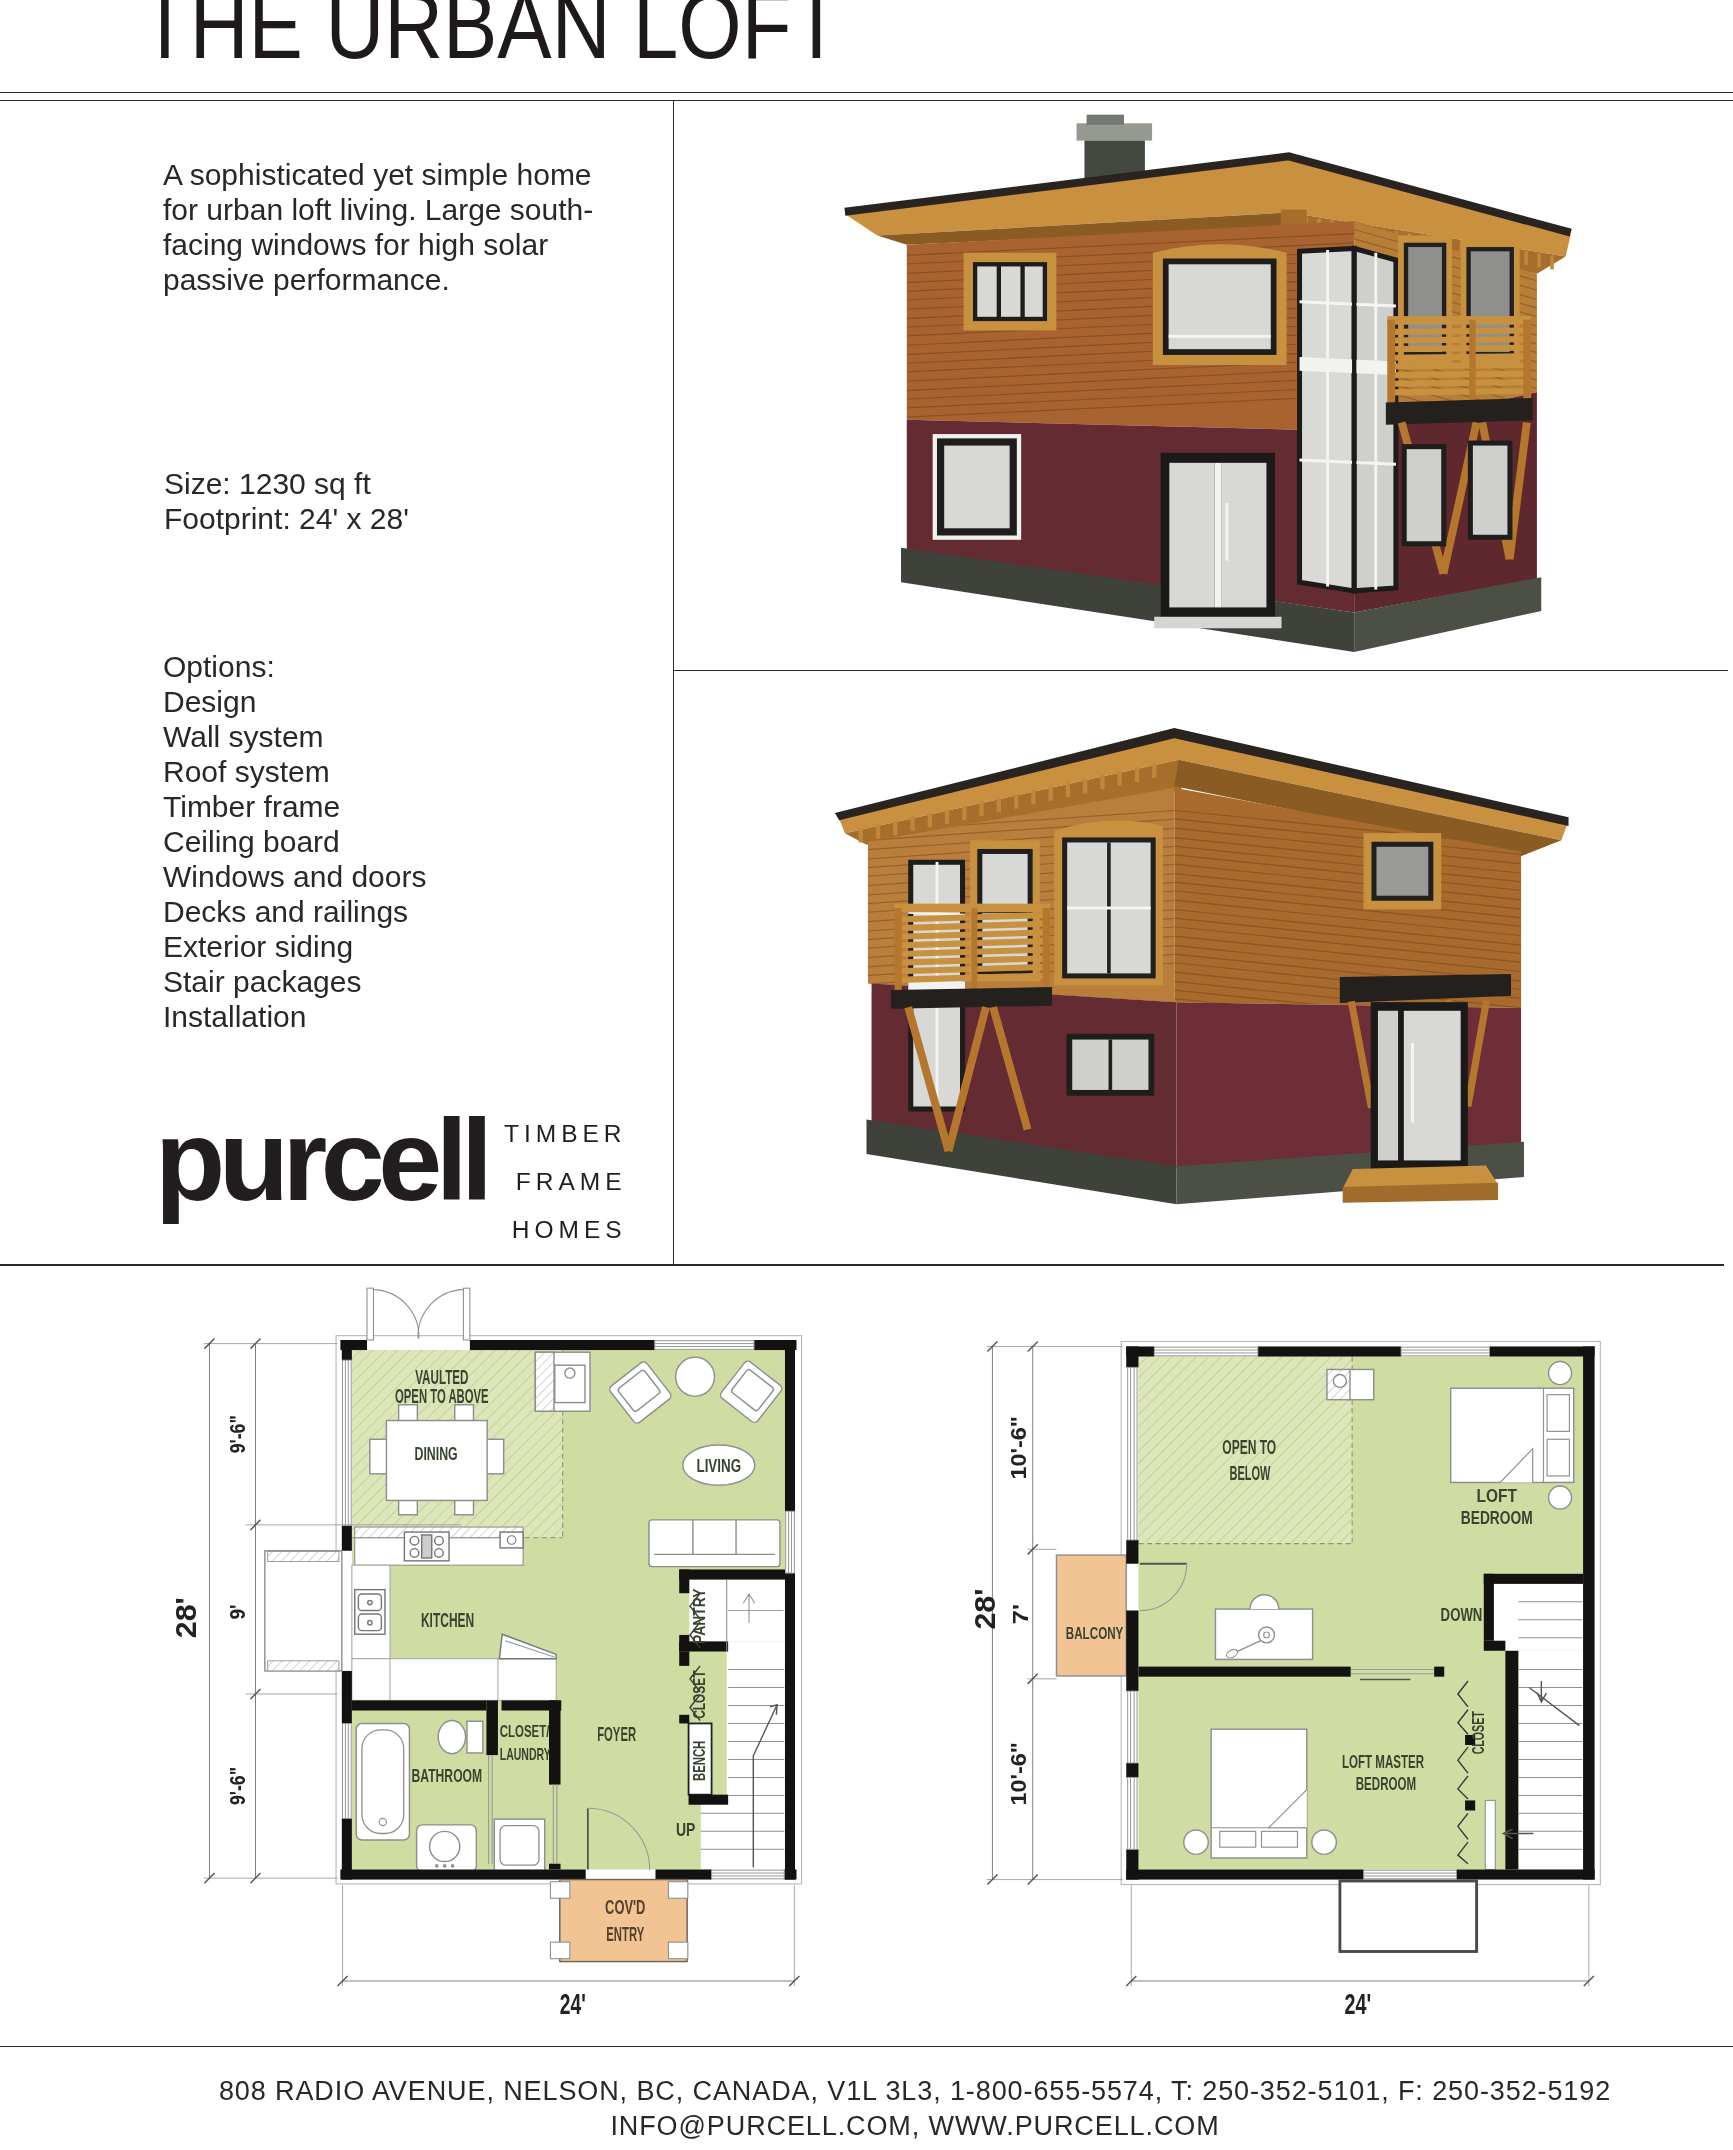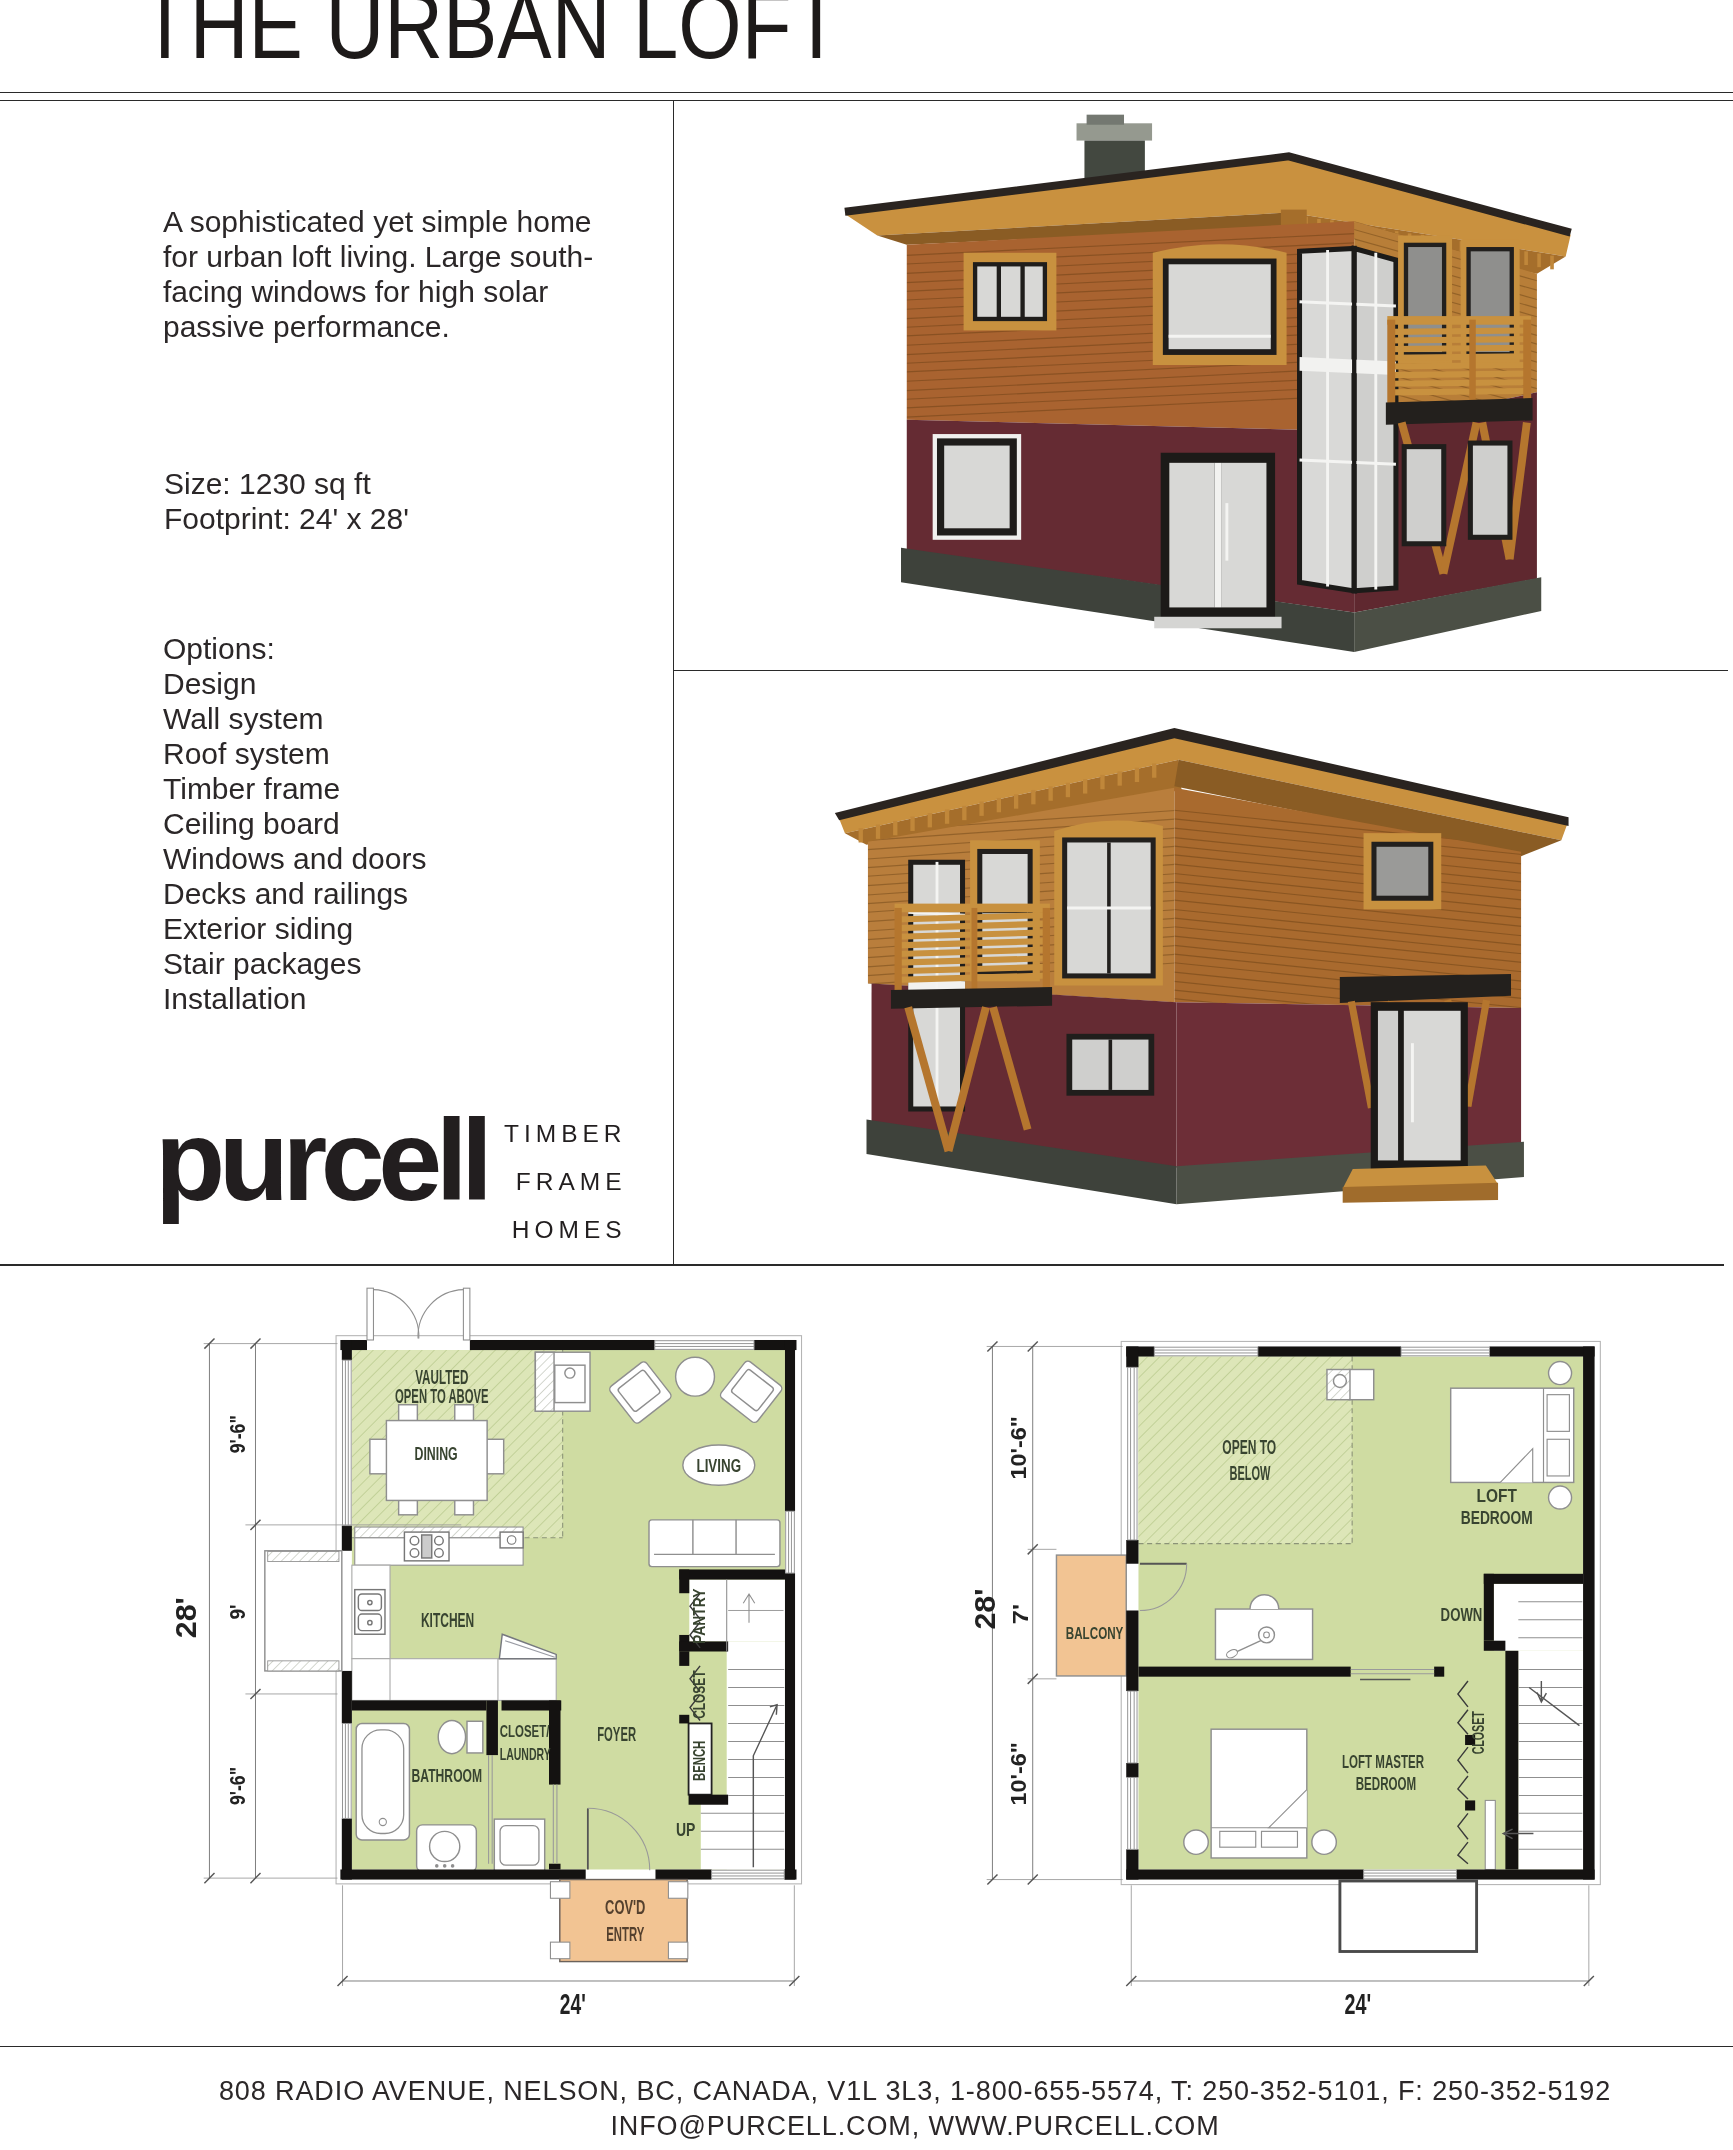--- a/index.html
+++ b/index.html
@@ -18,27 +18,27 @@
 <div class="rule" style="left:0;top:100px;width:1733px;height:1.4px;"></div>
 
 <div class="rule" style="left:673px;top:101px;width:1.4px;height:1163px;"></div>
 
 <div class="rule" style="left:674px;top:670px;width:1054px;height:1.4px;"></div>
 
 <div class="rule" style="left:0;top:1264px;width:1724px;height:2.2px;"></div>
 
 <div class="rule" style="left:0;top:2046px;width:1733px;height:1.4px;"></div>
 
-<div class="abs" style="left:163px;top:157px;font-size:30px;line-height:35px;color:#2b2728;margin-top:47px;">
+<div class="abs" style="left:163px;top:157px;font-size:30px;line-height:35px;color:#2b2728;">
 A sophisticated yet simple home<br>for urban loft living. Large south-<br>facing windows for high solar<br>passive performance.</div>
 
 <div class="abs" style="left:164px;top:466px;font-size:30px;line-height:35px;color:#2b2728;">
 Size: 1230 sq ft<br>Footprint: 24' x 28'</div>
 
-<div class="abs" style="left:163px;top:631px;font-size:30px;line-height:35px;color:#2b2728;">
+<div class="abs" style="left:163px;top:649px;font-size:30px;line-height:35px;color:#2b2728;">
 Options:<br>Design<br>Wall system<br>Roof system<br>Timber frame<br>Ceiling board<br>Windows and doors<br>Decks and railings<br>Exterior siding<br>Stair packages<br>Installation</div>
 
 <div class="abs" style="left:155px;top:1094px;font-size:115px;font-weight:bold;letter-spacing:-6.5px;color:#221e1f;">purcell</div>
 
 <div class="abs" style="left:504px;top:1110px;font-size:24.5px;line-height:48px;letter-spacing:5px;color:#221e1f;text-align:right;">TIMBER<br>FRAME<br>HOMES</div>
 
 <svg class="abs" style="left:674px;top:101px;" width="1059" height="569" viewBox="937 141 1471 791">
 <defs>
 <clipPath id="h1L">
         <polygon points="1260,341 1882,308 1882,600 1260,584"></polygon>

